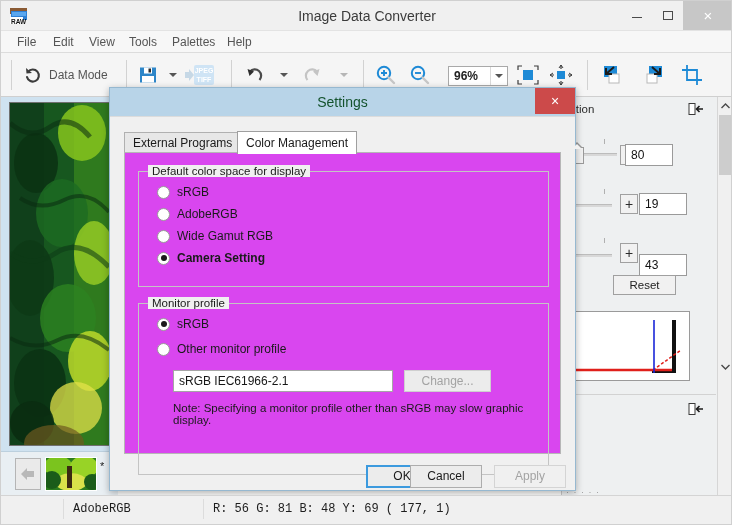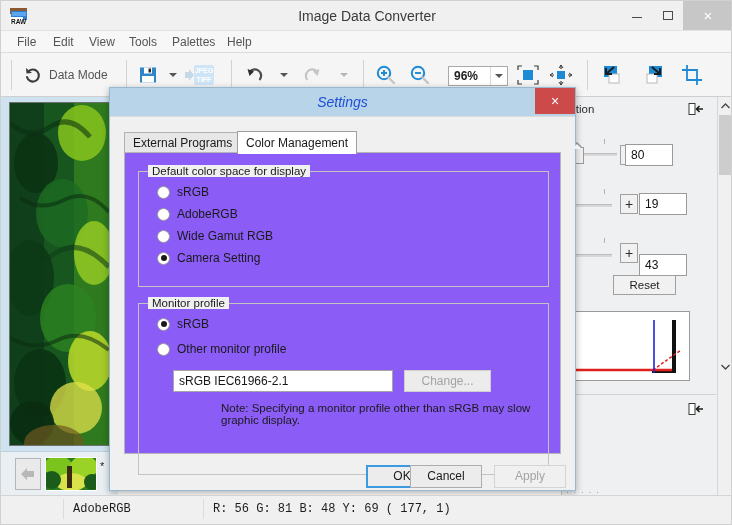--- a/index.html
+++ b/index.html
@@ -213,21 +213,21 @@
     background: #f0f0f0;
     border: 1px solid #96b8d0;
     box-shadow: 0 2px 7px rgba(0,0,0,0.30);
   }
   .dlg-titlebar {
     position: absolute; left: 0; top: 0; width: 465px; height: 28px;
     background: #b8d4e8;
   }
   .dlg-title {
     position: absolute; left: 0; top: 0; width: 465px; height: 28px;
-    line-height: 28px; text-align: center; font-size: 14px; color: #1d4ed8; font-style: italic;
+    line-height: 28px; text-align: center; font-size: 14px; color: #14532d;
   }
   .dlg-close {
     position: absolute; right: 0; top: 0; width: 40px; height: 26px;
     background: #cc4a4a; color: #ffffff; font-size: 14px;
     display:flex; align-items:center; justify-content:center;
   }
   .dlg-body {
     position: absolute; left: 0; top: 28px; width: 465px; height: 374px;
     background: #f0f0f0; border-top: 1px solid #dcdcdc;
   }
@@ -236,21 +236,21 @@
     position: absolute; top: 1px; height: 21px; line-height: 20px;
     padding: 0 8px; font-size: 12px; color: #1a1a1a;
     background: #e7e7e7; border: 1px solid #b0b0b0; border-bottom: none;
   }
   .tab.active {
     background: #ffffff; top: 0; height: 23px; line-height: 22px; z-index: 3;
     border-color: #9f9f9f;
   }
   .tabpanel {
     position: absolute; left: 14px; top: 35px; width: 437px; height: 302px;
-    background: #8b5cf6; border: 1px solid #b6b6b6;
+    background: #d946ef; border: 1px solid #b6b6b6;
   }
   .groupbox {
     position: absolute; border: 1px solid #c4c4c4;
   }
   .gb-legend {
     position: absolute; top: -7px; left: 9px; padding: 0 4px;
     background: #f0f0f0; font-size: 11.5px; color: #1a1a1a;
   }
   .radio-row { position: absolute; display: flex; align-items: center; }
   .radio {
@@ -264,21 +264,21 @@
   }
   .radio-label { margin-left: 7px; font-size: 12px; color: #1a1a1a; white-space: nowrap; }
   .profile-input {
     position: absolute; background: #ffffff; border: 1px solid #a6a6a6;
     font-size: 12px; color: #161616; line-height: 20px; padding-left: 5px;
   }
   .change-btn {
     position: absolute; background: #ececec; border: 1px solid #cfcfcf;
     font-size: 12px; color: #a3a3a3; text-align: center; line-height: 20px;
   }
-  .note-text { position: absolute; font-size: 11.5px; color: #1a1a1a; margin-left: 48px; }
+  .note-text { position: absolute; font-size: 11.5px; color: #1a1a1a; }
   .dlg-btn {
     position: absolute; width: 72px; height: 23px; line-height: 21px;
     text-align: center; font-size: 12px; background: #ececec;
     border: 1px solid #adadad; color: #1a1a1a;
   }
   .dlg-btn.default { border: 2px solid #3c9ade; line-height: 19px; }
   .dlg-btn.disabled { color: #a3a3a3; border-color: #d4d4d4; background: #f0f0f0; }
 </style>
 </head>
 <body>
@@ -584,21 +584,21 @@
           <div class="radio-row" style="left:18px; top:35px;">
             <span class="radio"></span>
             <span class="radio-label">AdobeRGB</span>
           </div>
 
           <div class="radio-row" style="left:18px; top:57px;">
             <span class="radio"></span>
             <span class="radio-label">Wide Gamut RGB</span>
           </div>
 
-          <div class="radio-row" style="left:18px; top:79px;">
+          <div class="radio-row" style="left:18px; top:79px;font-weight:bold;">
             <span class="radio checked"></span>
             <span class="radio-label">Camera Setting</span>
           </div>
         </div>
 
         <div class="groupbox" style="left:13px; top:150px; width:411px; height:172px;">
           <span class="gb-legend">Monitor profile</span>
 
           <div class="radio-row" style="left:18px; top:13px;">
             <span class="radio checked"></span>

